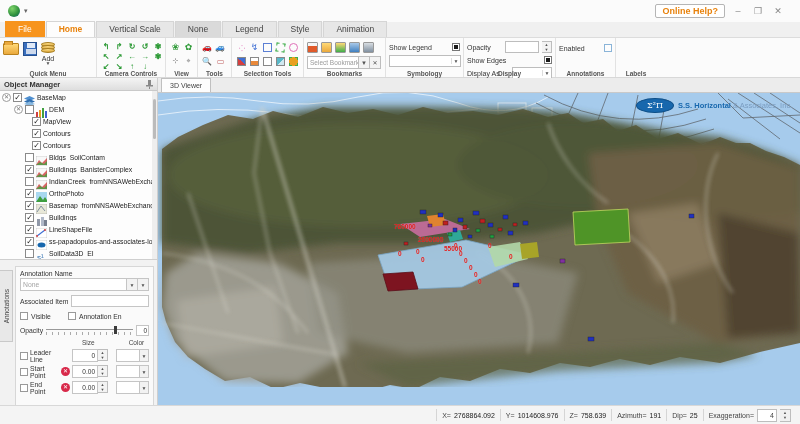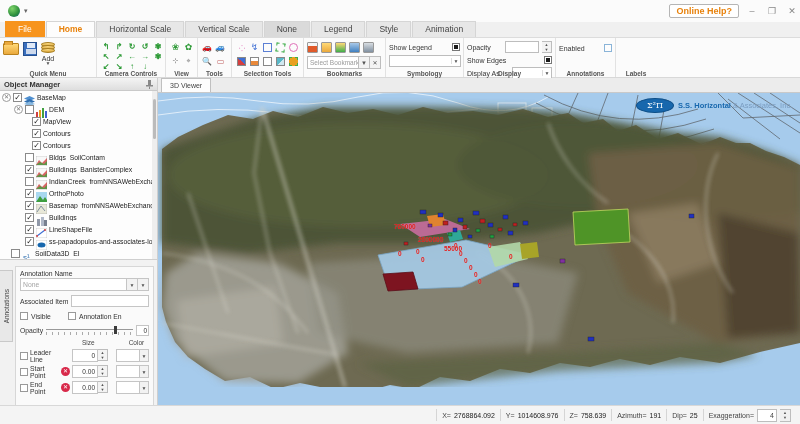--- a/index.html
+++ b/index.html
@@ -7,21 +7,21 @@
   .app{position:relative;width:800px;height:424px;background:#fff;overflow:hidden;
        font-family:"Liberation Sans",sans-serif;color:#333;-webkit-font-smoothing:antialiased;}
 
   
   .titlebar{position:absolute;left:0;top:0;width:800px;height:22px;background:#fbfbfb;
             display:flex;align-items:center;}
   .appicon{width:12px;height:12px;border-radius:50%;margin-left:8px;
            background:radial-gradient(circle at 35% 30%,#7fd46a,#2d8f3c 60%,#145a8a);}
   .appicon-caret{font-size:7px;color:#666;margin-left:4px;}
   .win-title{position:absolute;left:0;right:0;text-align:center;font-size:10px;color:#333;}
-  .title-right{margin-left:auto;display:flex;align-items:center;gap:6px;padding-right:1px;}
+  .title-right{margin-left:auto;display:flex;align-items:center;gap:6px;padding-right:15px;}
   .help-btn{border:1px solid #b5b5b5;border-radius:2px;background:#fff;color:#e8820c;
             font-weight:bold;font-size:9px;padding:1px 6px;}
   .winbtn{font-size:9px;color:#888;width:14px;text-align:center;}
 
   
   .tabrow{position:absolute;left:0;top:22px;width:800px;height:16px;background:#f0f0f0;
           display:flex;align-items:flex-end;border-bottom:1px solid #dcdcdc;}
   .tab{height:16px;line-height:15px;padding:0 12px;font-size:8.5px;color:#444;background:#e7e7e7;
        border:1px solid #d5d5d5;border-bottom:none;margin-right:1px;}
   .tab.file{background:#f7941d;color:#fff;border-color:#f7941d;margin-left:5px;font-weight:normal;}
@@ -179,21 +179,20 @@
       <span class="help-btn">Online Help?</span>
       <span class="winbtn">–</span>
       <span class="winbtn">❐</span>
       <span class="winbtn">✕</span>
     </div>
   </div>
 
   <div class="tabrow" id="tabrow">
       <div class="tab file">File</div>
       <div class="tab selected">Home</div>
-      <div class="tab ">Horizontal Scale</div>
       <div class="tab ">Vertical Scale</div>
       <div class="tab dim">None</div>
       <div class="tab ">Legend</div>
       <div class="tab ">Style</div>
       <div class="tab ">Animation</div>
     </div>
 
   <div class="ribbon">
 
     <div class="rgroup" style="width:97px">
@@ -464,21 +463,21 @@
           </div>
           <div class="tree-row" style="padding-left: 14px;">
             <span style="width:11px;flex:none"></span>
             <span class="tcb">✓</span>
             <span class="ticon"><svg width="11" height="10" viewBox="0 0 11 10">
                 <rect width="11" height="10" fill="#fff" stroke="#aaa" stroke-width="0.5"></rect>
                 <ellipse cx="5.5" cy="5" rx="4" ry="2.5" fill="#1767ad"></ellipse>
               </svg></span>
             <span class="tlabel">ss-papadopulos-and-associates-logo</span>
           </div>
-          <div class="tree-row" style=" text-align: right;">
+          <div class="tree-row" style="padding-left: 14px; text-align: right;">
             <span style="width:11px;flex:none"></span>
             <span class="tcb"></span>
             <span class="ticon"><svg width="11" height="10" viewBox="0 0 11 10">
                 <text x="1" y="8" font-size="8" fill="#2f6fb0" font-family="Liberation Sans">s¹</text>
               </svg></span>
             <span class="tlabel">SoilData3D_EI</span>
           </div>
           <div class="tree-scroll">
             <i></i>
           </div>

